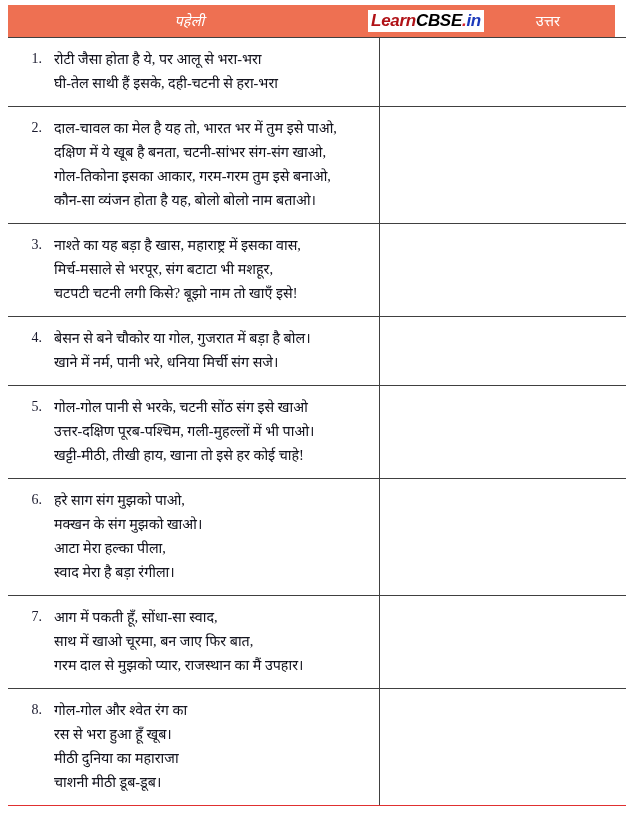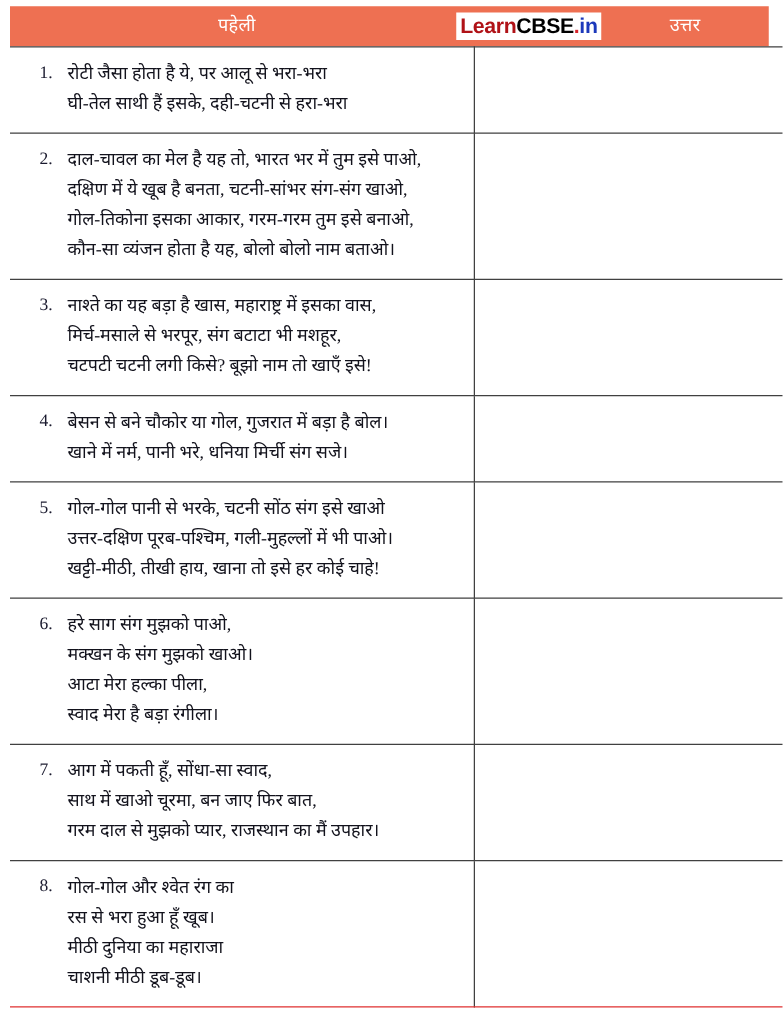--- a/index.html
+++ b/index.html
@@ -29,27 +29,29 @@
     height: 32px;
     background: #ee7052;
     display: flex;
     align-items: center;
   }
   .header-cell-left {
     width: 363px;
     display: flex;
     align-items: center;
     justify-content: center;
+    font-style: italic;
   }
   .header-cell-mid {
     flex: 0 0 auto;
     width: 110px;
     display: flex;
     align-items: center;
-    justify-content: flex-end;
+    justify-content: center;
+    font-style: italic;
   }
   .header-cell-right {
     flex: 1 1 auto;
     display: flex;
     justify-content: center;
   }
   .header-label {
     color: #ffffff;
     font-size: 14.5px;
     font-weight: 400;

